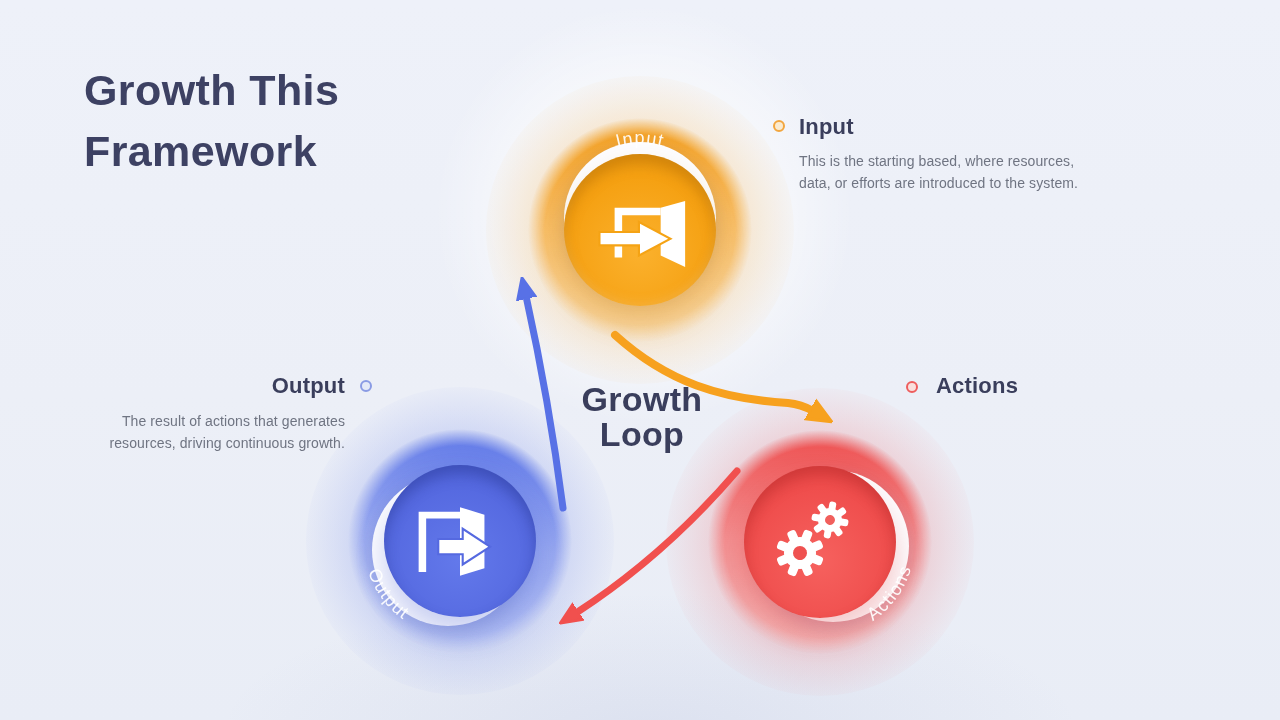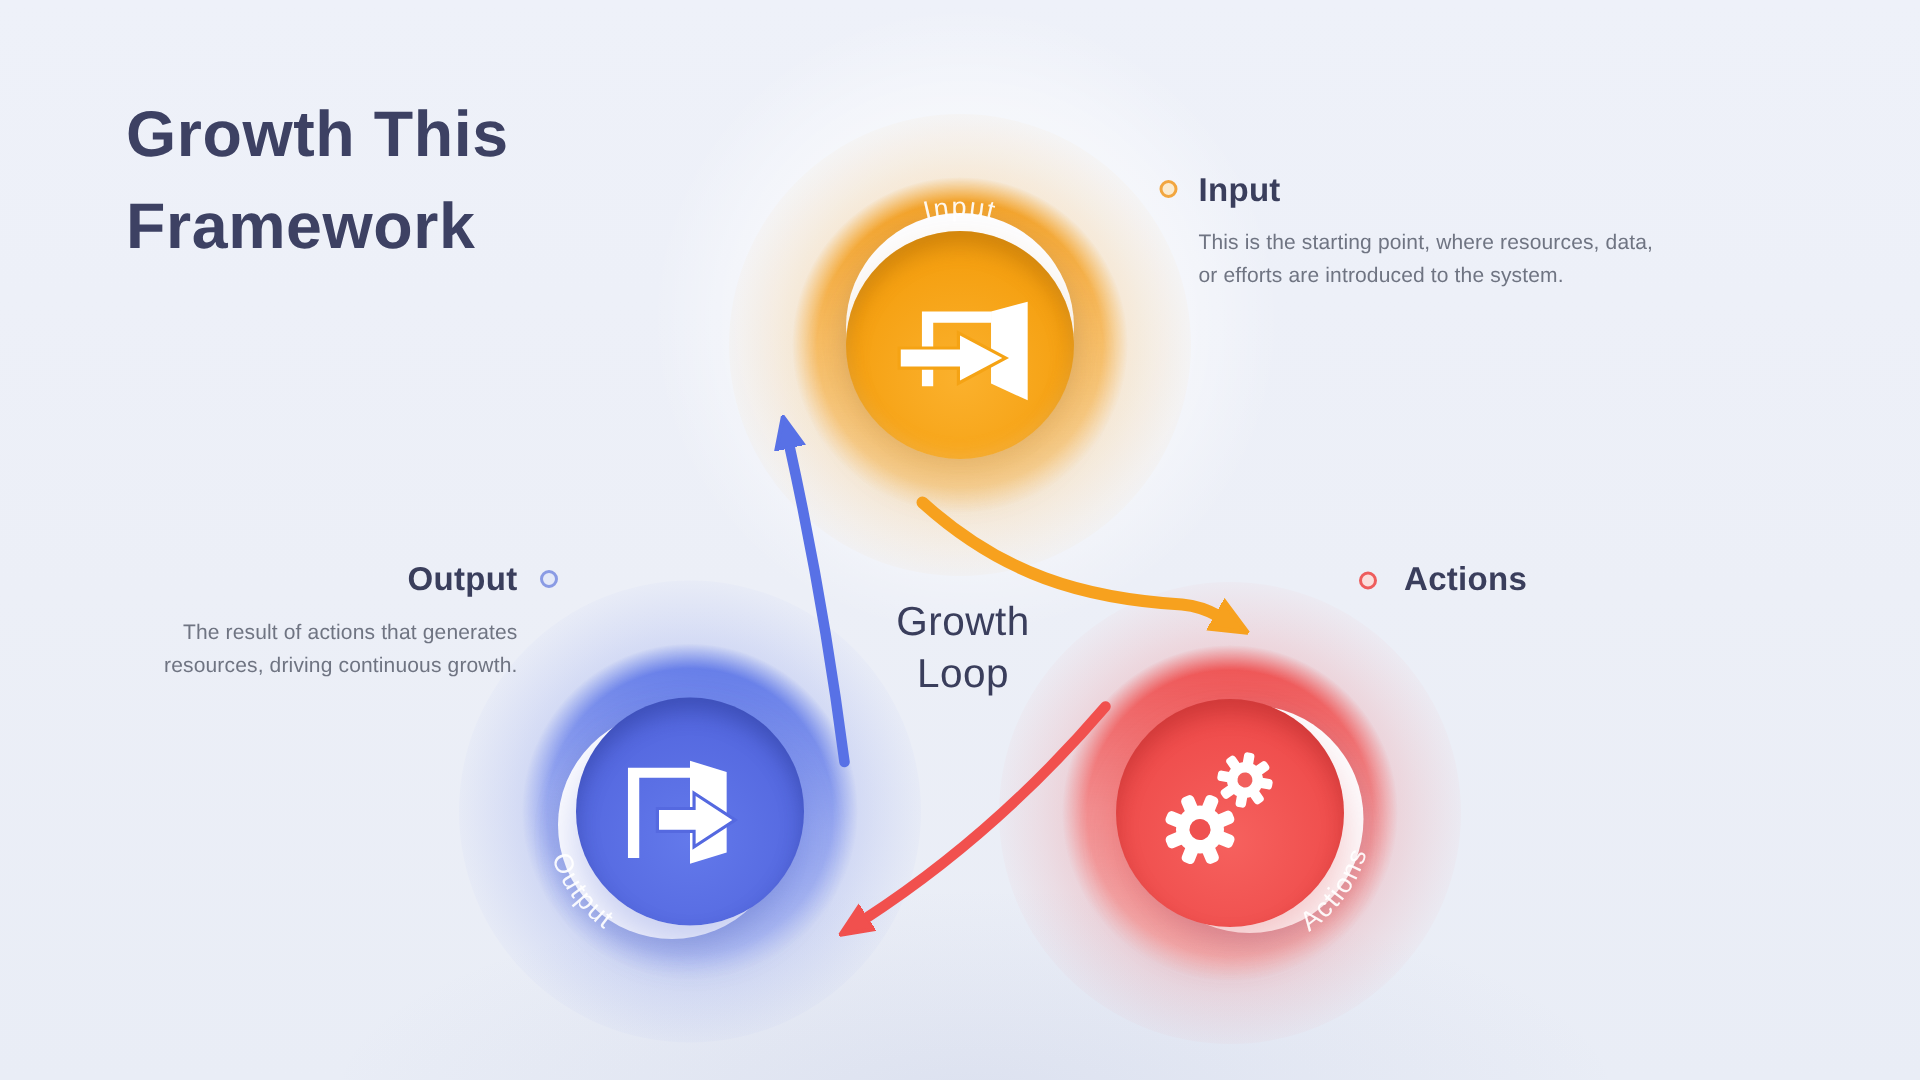--- a/index.html
+++ b/index.html
@@ -71,22 +71,22 @@
   #b-input{left:773px;top:120px;border-color:#F2A63F;background:#FBEBCF;}
   #b-actions{left:906px;top:381px;border-color:#EE5D5D;background:#FADFDD;}
   #b-output{left:360px;top:380px;border-color:#8A9BE4;background:#E4E9F8;}
   #h-input{left:799px;top:112px;}
   #d-input{left:799px;top:150px;width:310px;}
   #h-actions{left:936px;top:371px;}
   #d-actions{left:936px;top:411px;width:276px;}
   #h-output{right:935px;top:371px;text-align:right;}
   #d-output{left:89px;top:410px;width:256px;text-align:right;}
   .center-label{
-    position:absolute;left:562px;top:397px;width:160px;text-align:center;
-    font-size:27px;line-height:35px;font-weight:400;color:#3A3E5C;white-space:pre-line;letter-spacing:.3px;
+    position:absolute;left:562px;top:382px;width:160px;text-align:center;
+    font-size:34px;line-height:35px;font-weight:700;color:#3A3E5C;white-space:pre-line;letter-spacing:.3px;
   }
 </style>
 </head>
 <body>
 
 <div class="stage">
 
   <div class="halo-white"></div>
   <div class="floor-shade"></div>
 
@@ -179,21 +179,21 @@
     <text class="ring-label" text-anchor="middle">
       <textPath href="#arc-actions-label" startOffset="50%">Actions</textPath>
     </text>
   </svg>
 
   <div class="center-label">Growth
 Loop</div>
 
   <span class="bullet" id="b-input"></span>
   <div class="heading" id="h-input">Input</div>
-  <div class="desc" id="d-input">This is the starting point, where resources, data, or efforts are introduced to the system.</div>
+  <div class="desc" id="d-input">This is the starting based, where resources, data, or efforts are introduced to the system.</div>
 
   <span class="bullet" id="b-actions"></span>
   <div class="heading" id="h-actions">Actions</div>
 
   <span class="bullet" id="b-output"></span>
   <div class="heading" id="h-output">Output</div>
   <div class="desc" id="d-output">The result of actions that generates resources, driving continuous growth.</div>
 
 </div>
 

